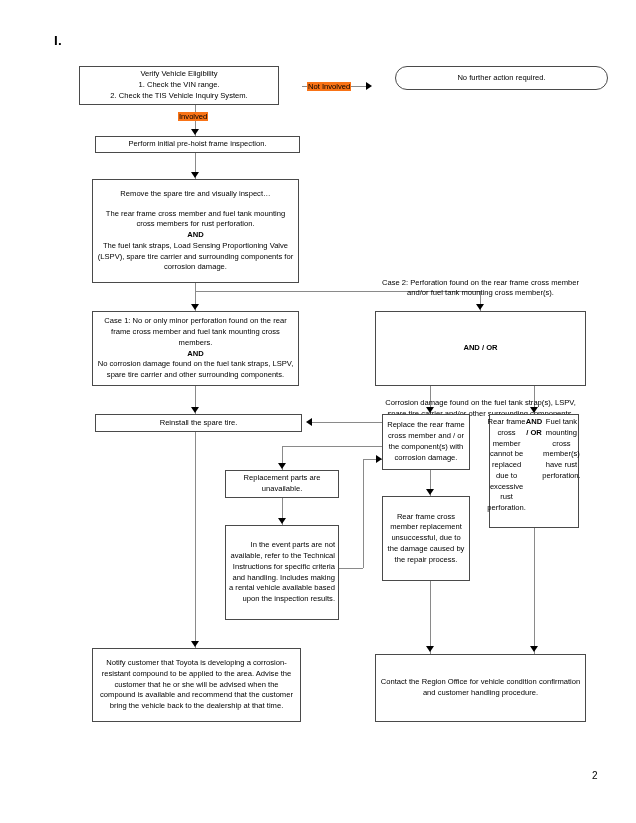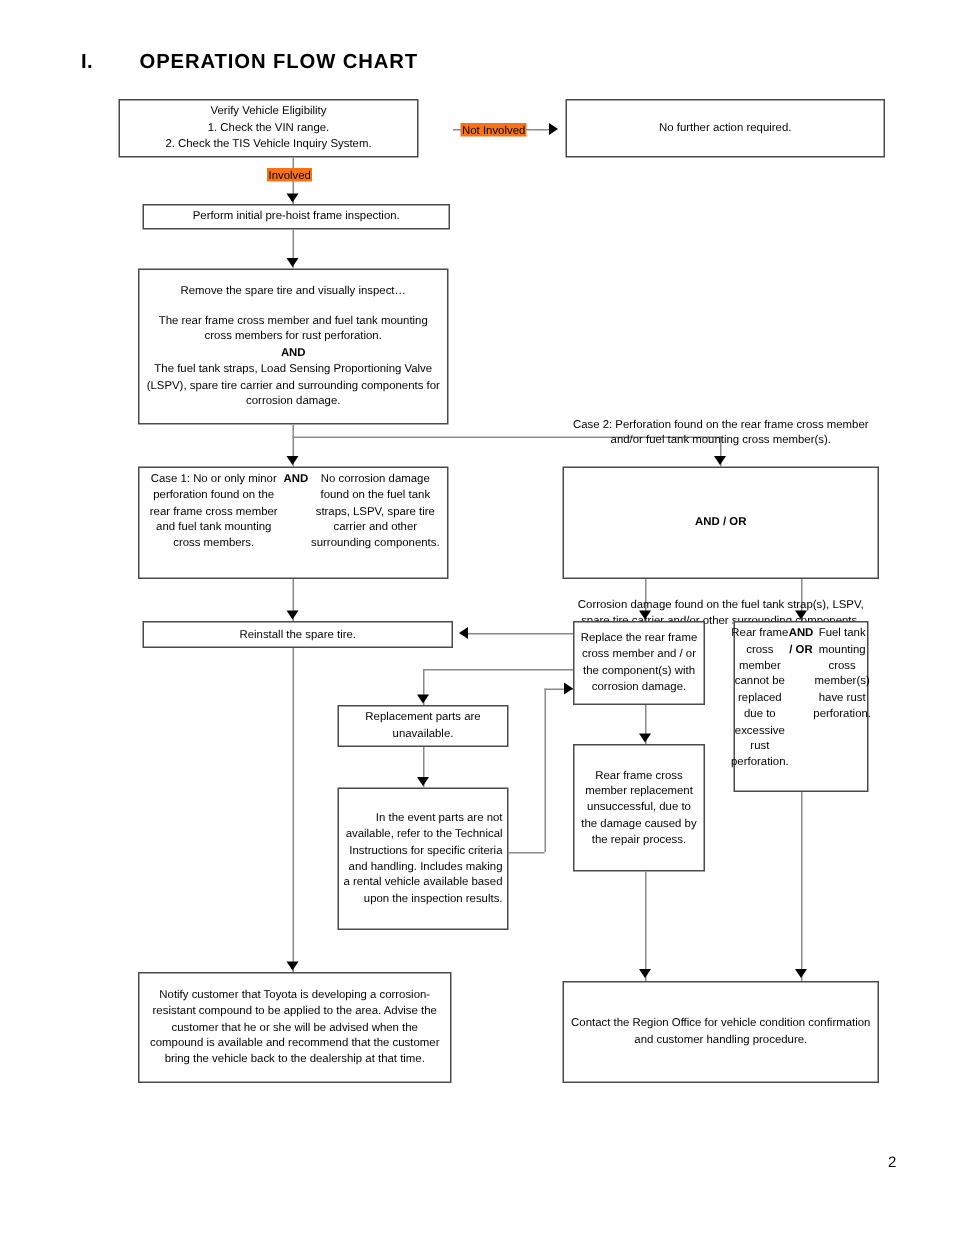--- a/index.html
+++ b/index.html
@@ -107,21 +107,20 @@
   .em {
     font-weight: bold;
   }
 </style>
 </head>
 <body>
 
 <div id="page">
 
   <div class="heading-num">I.</div>
-  <div class="heading-text">OPERATION FLOW CHART</div>
 
   <div class="ln-h" style="left:302px; top:86px; width:68px;"></div>
   <div class="arr-r" style="left:366px; top:82px;"></div>
 
   <div class="ln-v" style="left:195px; top:105px; height:31px;"></div>
   <div class="arr-d" style="left:191px; top:129px;"></div>
 
   <div class="ln-v" style="left:195px; top:153px; height:26px;"></div>
   <div class="arr-d" style="left:191px; top:172px;"></div>
 
@@ -168,40 +167,40 @@
 
   <div class="lbl" style="left:307px; top:82px;">Not Involved</div>
   <div class="lbl" style="left:178px; top:112px;">Involved</div>
 
   <div class="box" style="left:79px; top:66px; width:200px; height:39px;">
     <span class="inner">Verify Vehicle Eligibility
 1. Check the VIN range.
 2. Check the TIS Vehicle Inquiry System.</span>
   </div>
 
-  <div class="box" style="left:377px; top:66px; width:213px; height:39px;">
+  <div class="box" style="left:395px; top:66px; width:213px; height:24px;border-radius:14px;">
     <span class="inner">No further action required.</span>
   </div>
 
   <div class="box" style="left:95px; top:136px; width:205px; height:17px;justify-content:center;">
     <span class="inner">Perform initial pre-hoist frame inspection.</span>
   </div>
 
   <div class="box" style="left:92px; top:179px; width:207px; height:104px; display:block;">
     <div style="display:flex;flex-direction:column;justify-content:center;height:100%;">
       <div>Remove the spare tire and visually inspect…</div>
       <div style="height:9px;"></div>
       <div>The rear frame cross member and fuel tank mounting cross members for rust perforation.</div>
       <div class="em">AND</div>
       <div>The fuel tank straps, Load Sensing Proportioning Valve (LSPV), spare tire carrier and surrounding components for corrosion damage.</div>
     </div>
   </div>
 
   <div class="box" style="left:92px; top:311px; width:207px; height:75px; display:block;">
-    <div style="display:flex;flex-direction:row;justify-content:center;height:100%;">
+    <div style="display:flex;flex-direction:column;justify-content:center;height:100%;">
       <div>Case 1: No or only minor perforation found on the rear frame cross member and fuel tank mounting cross members.</div>
       <div class="em">AND</div>
       <div>No corrosion damage found on the fuel tank straps, LSPV, spare tire carrier and other surrounding components.</div>
     </div>
   </div>
 
   <div class="box" style="left:375px; top:311px; width:211px; height:75px; display:block;">
     <div style="display:flex;flex-direction:column;justify-content:center;height:100%;gap:44px;">
       <div>Case 2: Perforation found on the rear frame cross member and/or fuel tank mounting cross member(s).</div>
       <div class="em">AND / OR</div>

